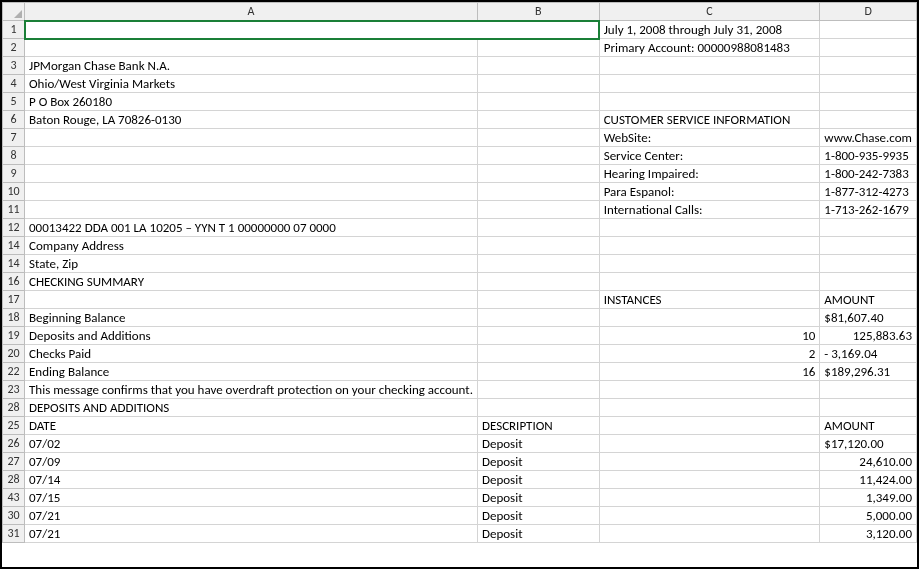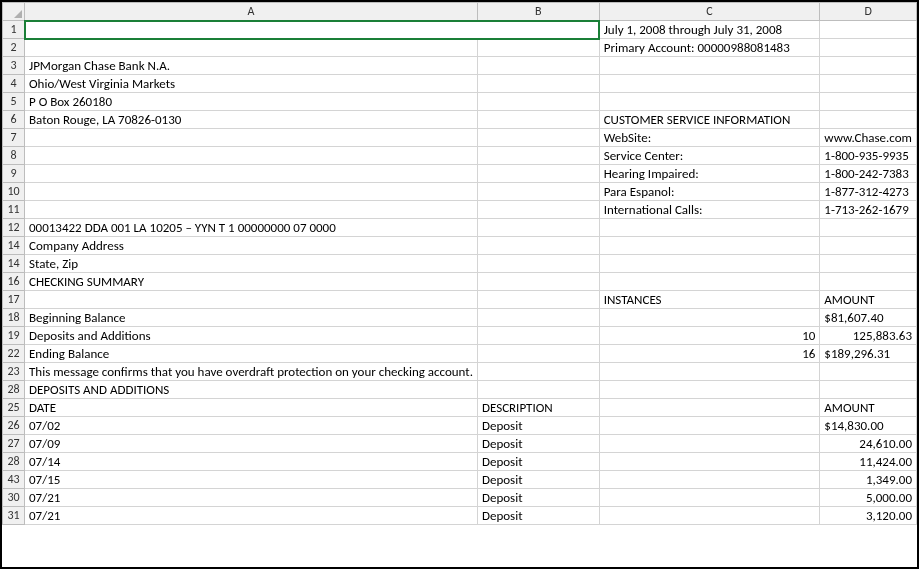--- a/index.html
+++ b/index.html
@@ -211,20 +211,27 @@
           <td class="col-d">$81,607.40</td>
         </tr>
         <tr>
           <th class="rh">19</th>
           <td class="col-a">Deposits and Additions</td>
           <td class="col-b"></td>
           <td class="col-c right">10</td>
           <td class="col-d right">125,883.63</td>
         </tr>
         <tr>
+          <th class="rh">20</th>
+          <td class="col-a">Checks Paid</td>
+          <td class="col-b"></td>
+          <td class="col-c right">2</td>
+          <td class="col-d"> - 3,169.04</td>
+        </tr>
+        <tr>
           <th class="rh">22</th>
           <td class="col-a">Ending Balance</td>
           <td class="col-b"></td>
           <td class="col-c right">16</td>
           <td class="col-d">$189,296.31</td>
         </tr>
         <tr>
           <th class="rh">23</th>
           <td class="col-a">This message confirms that you have overdraft protection on your checking account.</td>
           <td class="col-b"></td>
@@ -243,21 +250,21 @@
           <td class="col-a">DATE</td>
           <td class="col-b">DESCRIPTION</td>
           <td class="col-c"></td>
           <td class="col-d">AMOUNT</td>
         </tr>
         <tr>
           <th class="rh">26</th>
           <td class="col-a">07/02</td>
           <td class="col-b">Deposit</td>
           <td class="col-c"></td>
-          <td class="col-d">$14,830.00</td>
+          <td class="col-d">$17,120.00</td>
         </tr>
         <tr>
           <th class="rh">27</th>
           <td class="col-a">07/09</td>
           <td class="col-b">Deposit</td>
           <td class="col-c"></td>
           <td class="col-d right">24,610.00</td>
         </tr>
         <tr>
           <th class="rh">28</th>

